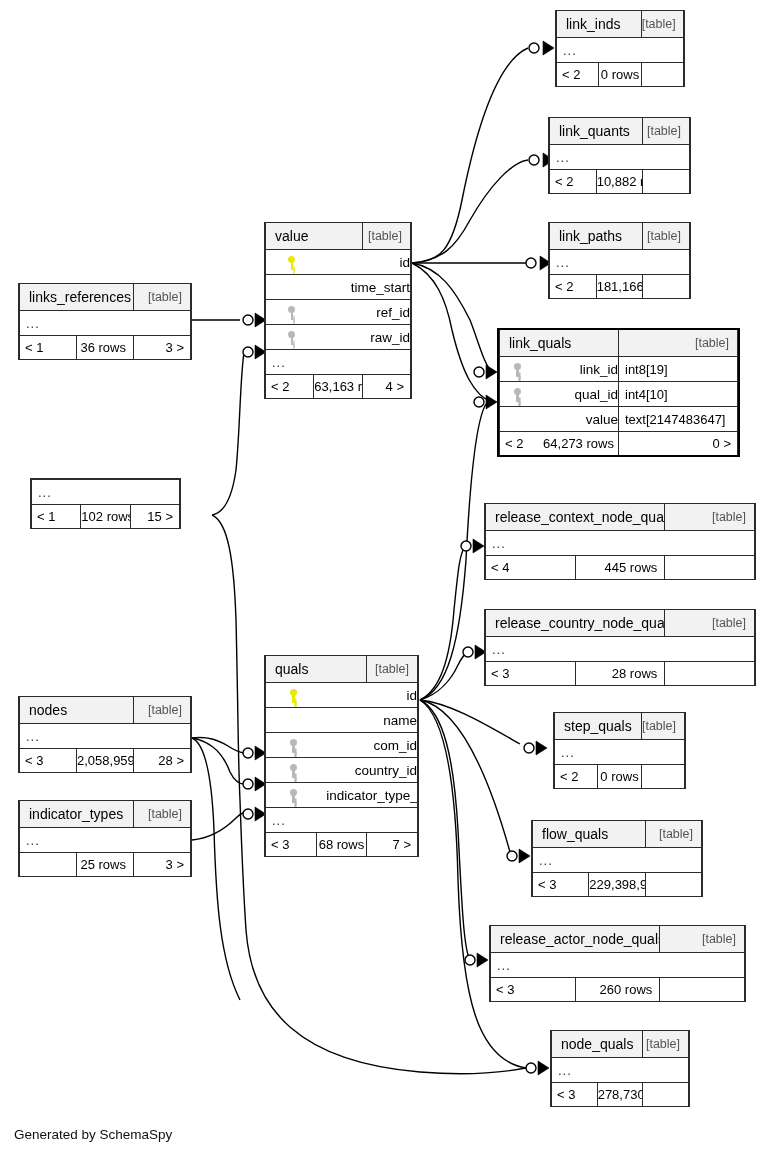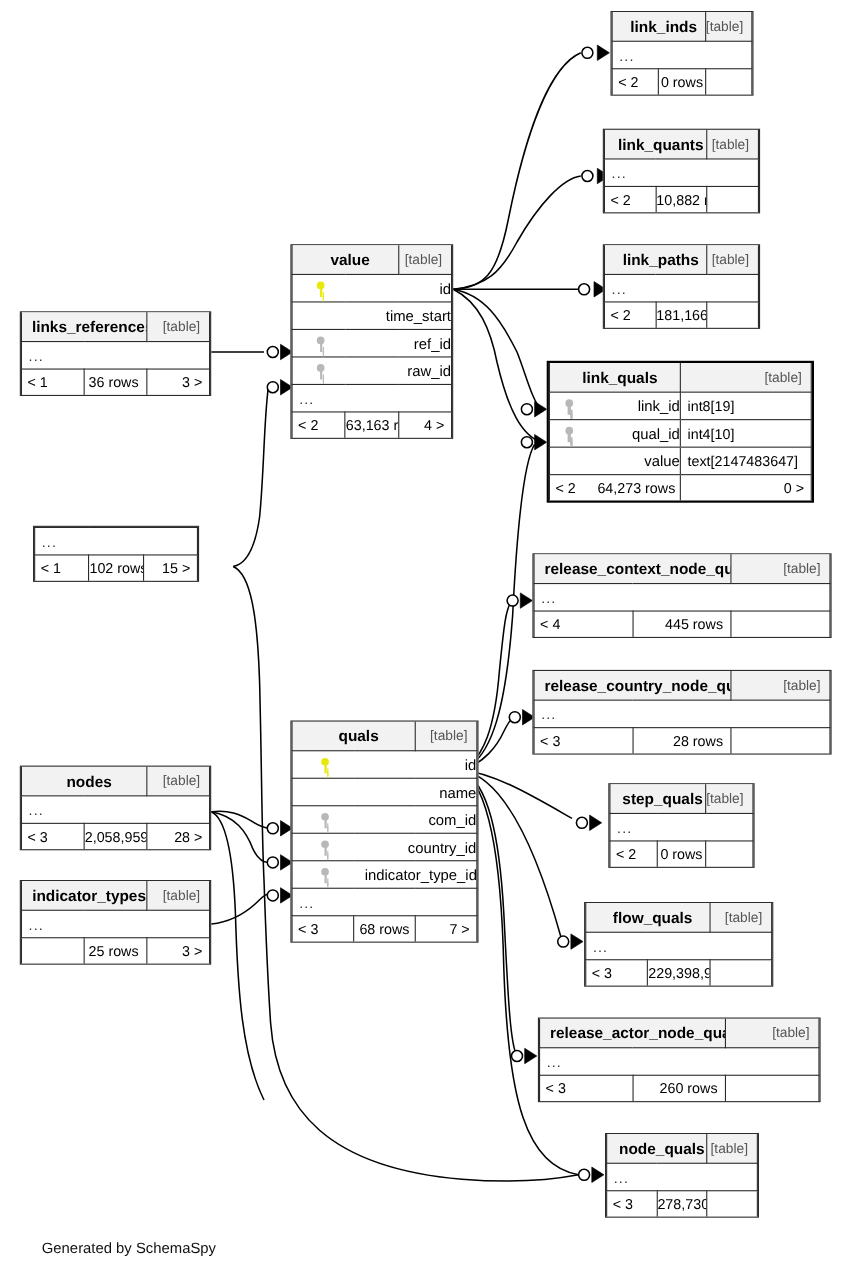--- a/index.html
+++ b/index.html
@@ -67,24 +67,24 @@
     vertical-align: middle;
     overflow: hidden;
     white-space: nowrap;
   }
   .hdr td {
     background: #f2f2f2;
     border-top: none;
     height: 26px;
   }
   .hdr .nm {
-    font-weight: bold;
+    font-weight: normal;
     font-size: 14px;
     padding-left: 9px;
-    text-align: center;
+    text-align: left;
   }
   .hdr .tag {
     font-size: 12.5px;
     color: #555555;
     padding-right: 8px;
     text-align: right;
   }
   .row .keycell {
     width: 26px;
     text-align: center;
@@ -143,21 +143,20 @@
   }
   .key.pk { color: #e8e80a; }
   .key.fk { color: #b8b8b8; }
 
   .caption {
     position: absolute;
     left: 14px;
     top: 1127px;
     font-size: 13.5px;
     color: #111111;
-    margin-left: 24px;
   }
 </style>
 </head>
 <body>
 
 <div id="canvas">
 
   <svg id="edges" viewBox="0 0 772 1160" xmlns="http://www.w3.org/2000/svg">
 
     <path class="edge-path" d="M412,263 C440,262 452,250 462,200 C478,120 500,60 528,48"></path>
@@ -497,21 +496,21 @@
       </tr>
       <tr class="ftr">
         <td class="l" style="width:50px"></td>
         <td class="c">25 rows</td>
         <td class="r" style="width:38px">3 &gt;</td>
       </tr>
     </tbody>
       </table>
   </div>
 
-  <div class="tbl" style="left:264px; top:655px; width:171px;">
+  <div class="tbl" style="left:264px; top:655px; width:155px;">
     <table>
       <tbody>
           <tr class="hdr">
         <td class="nm" colspan="2">quals</td>
         <td class="tag">[table]</td>
       </tr>
       <tr class="row">
         <td class="keycell"><span class="key pk"></span></td>
         <td class="colname" colspan="2">id</td>
       </tr>

